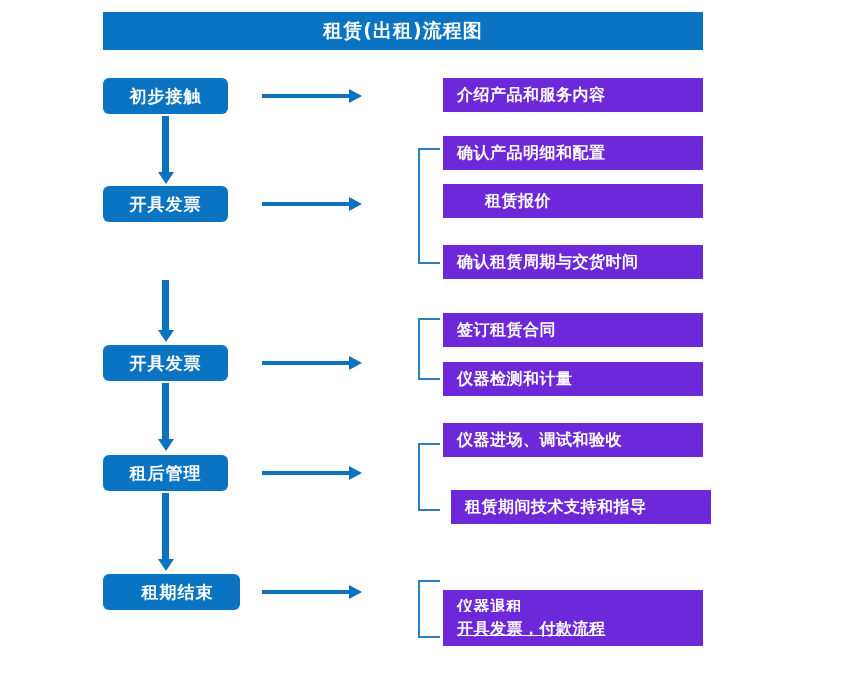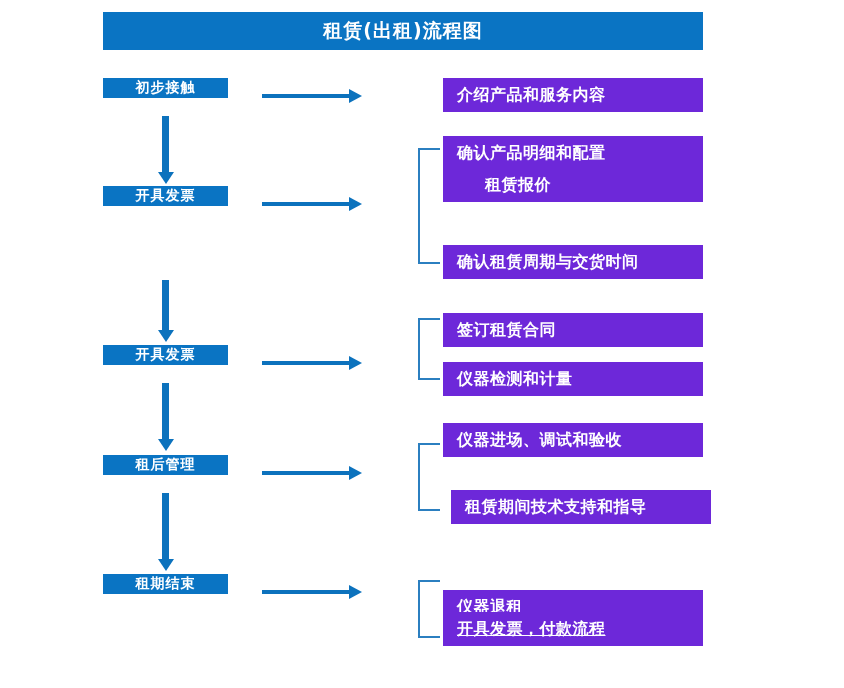--- a/index.html
+++ b/index.html
@@ -34,29 +34,30 @@
     font-size: 19px;
     font-weight: bold;
     letter-spacing: 1px;
   }
 
   
   .stage-box {
     position: absolute;
     left: 103px;
     width: 125px;
-    height: 20px;
+    height: 36px;
     background: #0a74c3;
     color: #ffffff;
     display: flex;
     align-items: center;
     justify-content: center;
-    font-size: 14px;
+    font-size: 17px;
     font-weight: bold;
     letter-spacing: 1px;
+    border-radius: 6px;
   }
 
   
   .detail-box {
     position: absolute;
     left: 443px;
     width: 260px;
     height: 34px;
     background: #6d28d9;
     color: #ffffff;
@@ -135,21 +136,21 @@
 
 <div id="flowchart-canvas">
 
   <div class="title-banner">租赁(出租)流程图</div>
 
   <div id="stage-layer">
       <div class="stage-box" style="top: 78px;">初步接触</div>
       <div class="stage-box" style="top: 186px;">开具发票</div>
       <div class="stage-box" style="top: 345px;">开具发票</div>
       <div class="stage-box" style="top: 455px;">租后管理</div>
-      <div class="stage-box" style="top: 574px;">租期结束</div>
+      <div class="stage-box" style="top: 574px; padding-left: 12px;">租期结束</div>
     </div>
   <div id="varrow-layer">
       <div class="v-arrow" style="top: 116px; height: 68px;">
         <div class="shaft" style="height: 56px;"></div>
         <div class="head"></div>
       </div>
       <div class="v-arrow" style="top: 280px; height: 62px;">
         <div class="shaft" style="height: 50px;"></div>
         <div class="head"></div>
       </div>
@@ -186,21 +187,21 @@
     </div>
   <div id="bracket-layer">
       <div class="bracket" style="top: 148px; height: 116px;"></div>
       <div class="bracket" style="top: 318px; height: 62px;"></div>
       <div class="bracket" style="top: 443px; height: 68px;"></div>
       <div class="bracket" style="top: 580px; height: 58px;"></div>
     </div>
   <div id="detail-layer">
       <div class="detail-box" style="top: 78px;">介绍产品和服务内容</div>
       <div class="detail-box" style="top: 136px;">确认产品明细和配置</div>
-      <div class="detail-box" style="top: 168px; padding-left: 42px;">租赁报价</div>
+      <div class="detail-box" style="top: 184px; padding-left: 42px;">租赁报价</div>
       <div class="detail-box" style="top: 245px;">确认租赁周期与交货时间</div>
       <div class="detail-box" style="top: 313px;">签订租赁合同</div>
       <div class="detail-box" style="top: 362px;">仪器检测和计量</div>
       <div class="detail-box" style="top: 423px;">仪器进场、调试和验收</div>
       <div class="detail-box" style="top: 490px; margin-left: 8px;">租赁期间技术支持和指导</div>
       <div class="detail-box" style="top: 590px;">仪器退租</div>
       <div class="detail-box" style="top: 612px; text-decoration: underline;">开具发票，付款流程</div>
     </div>
 
 </div>

